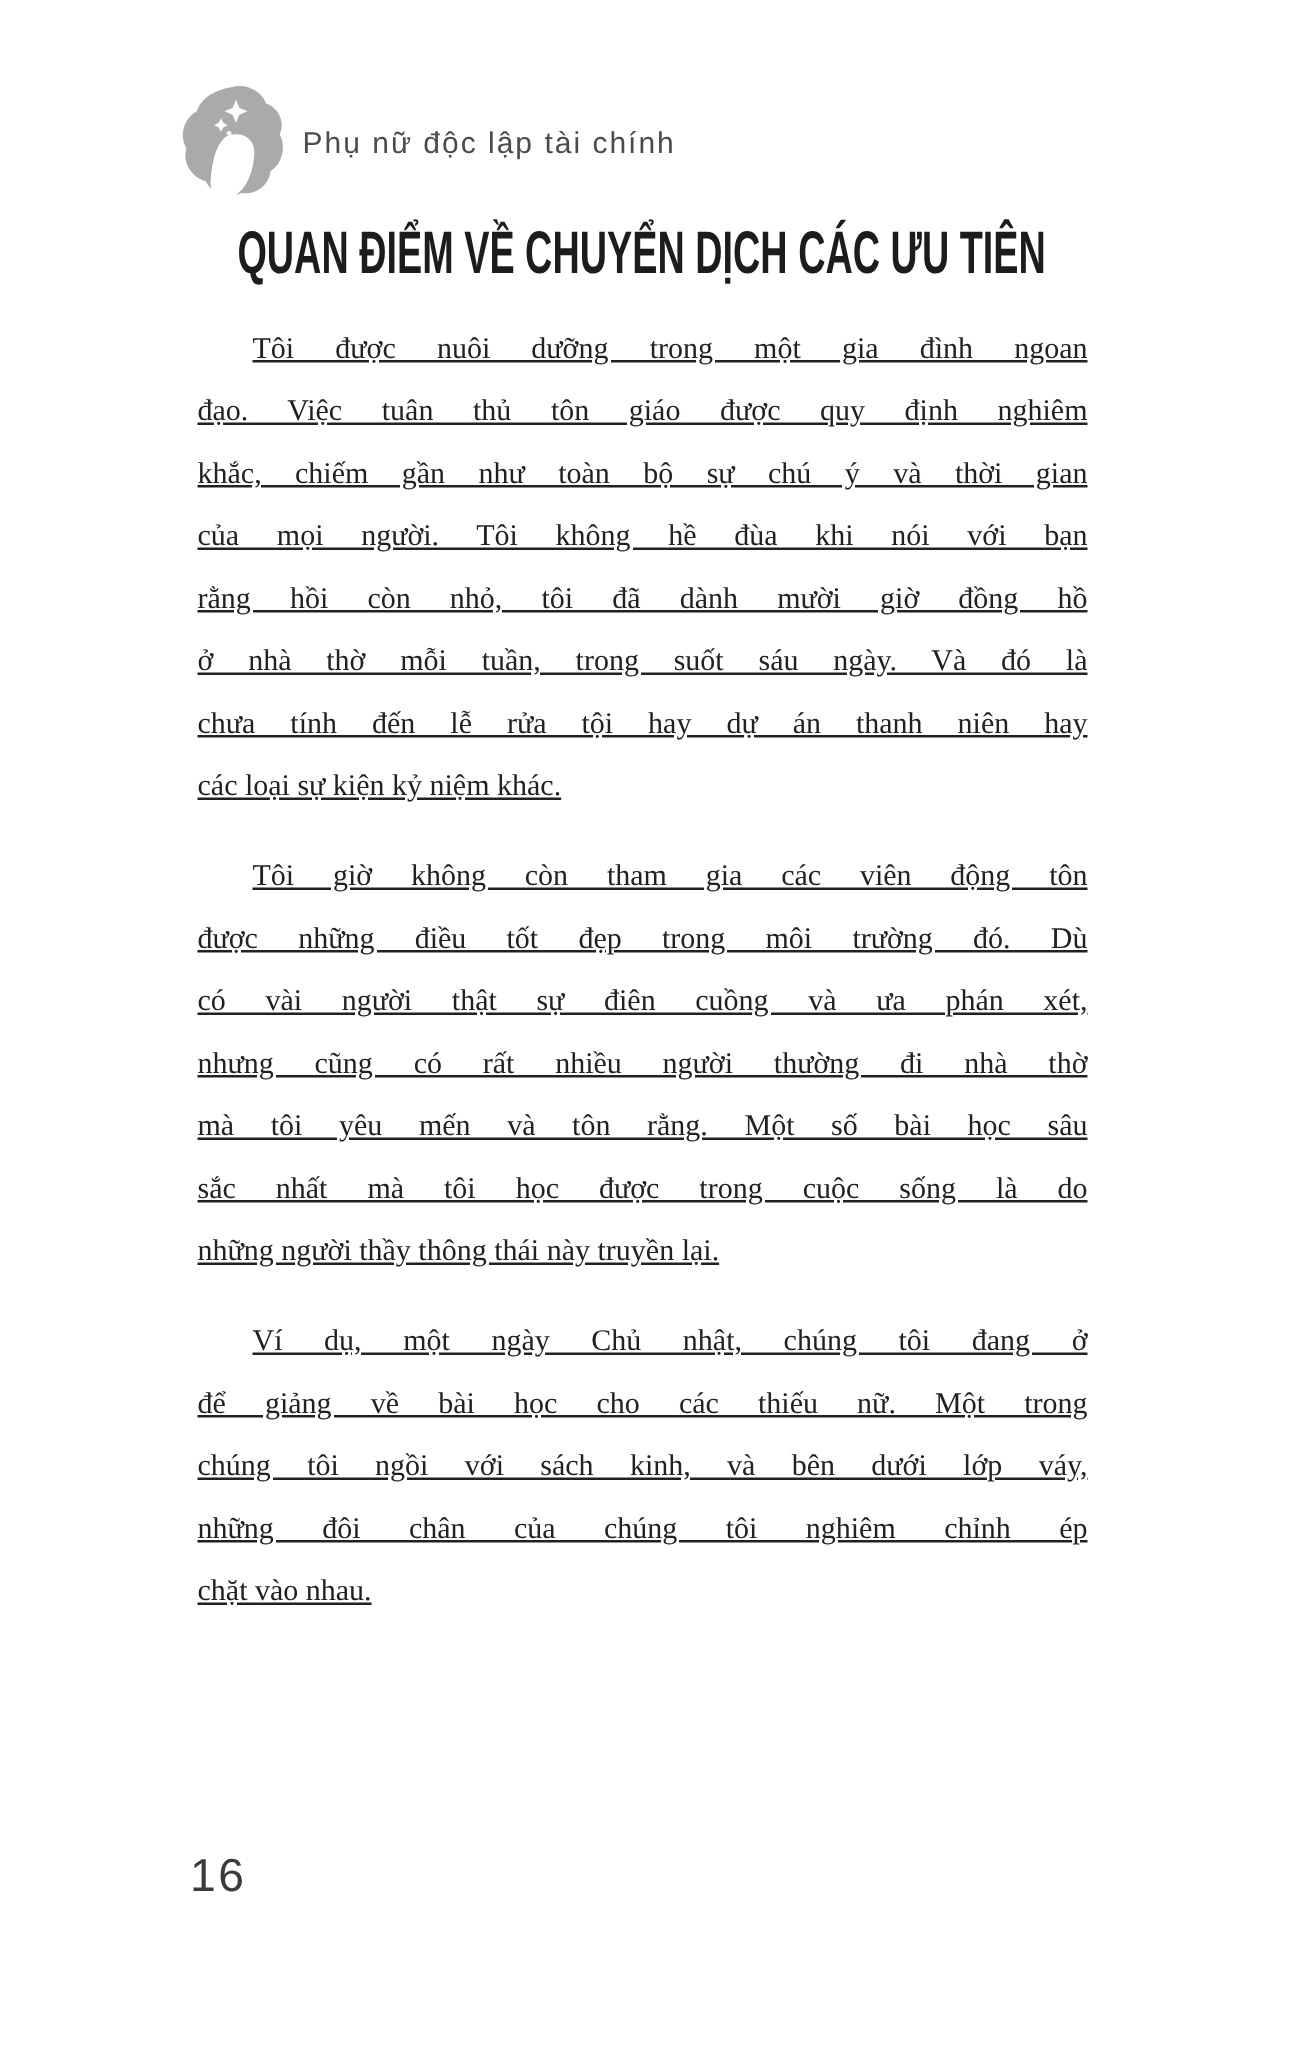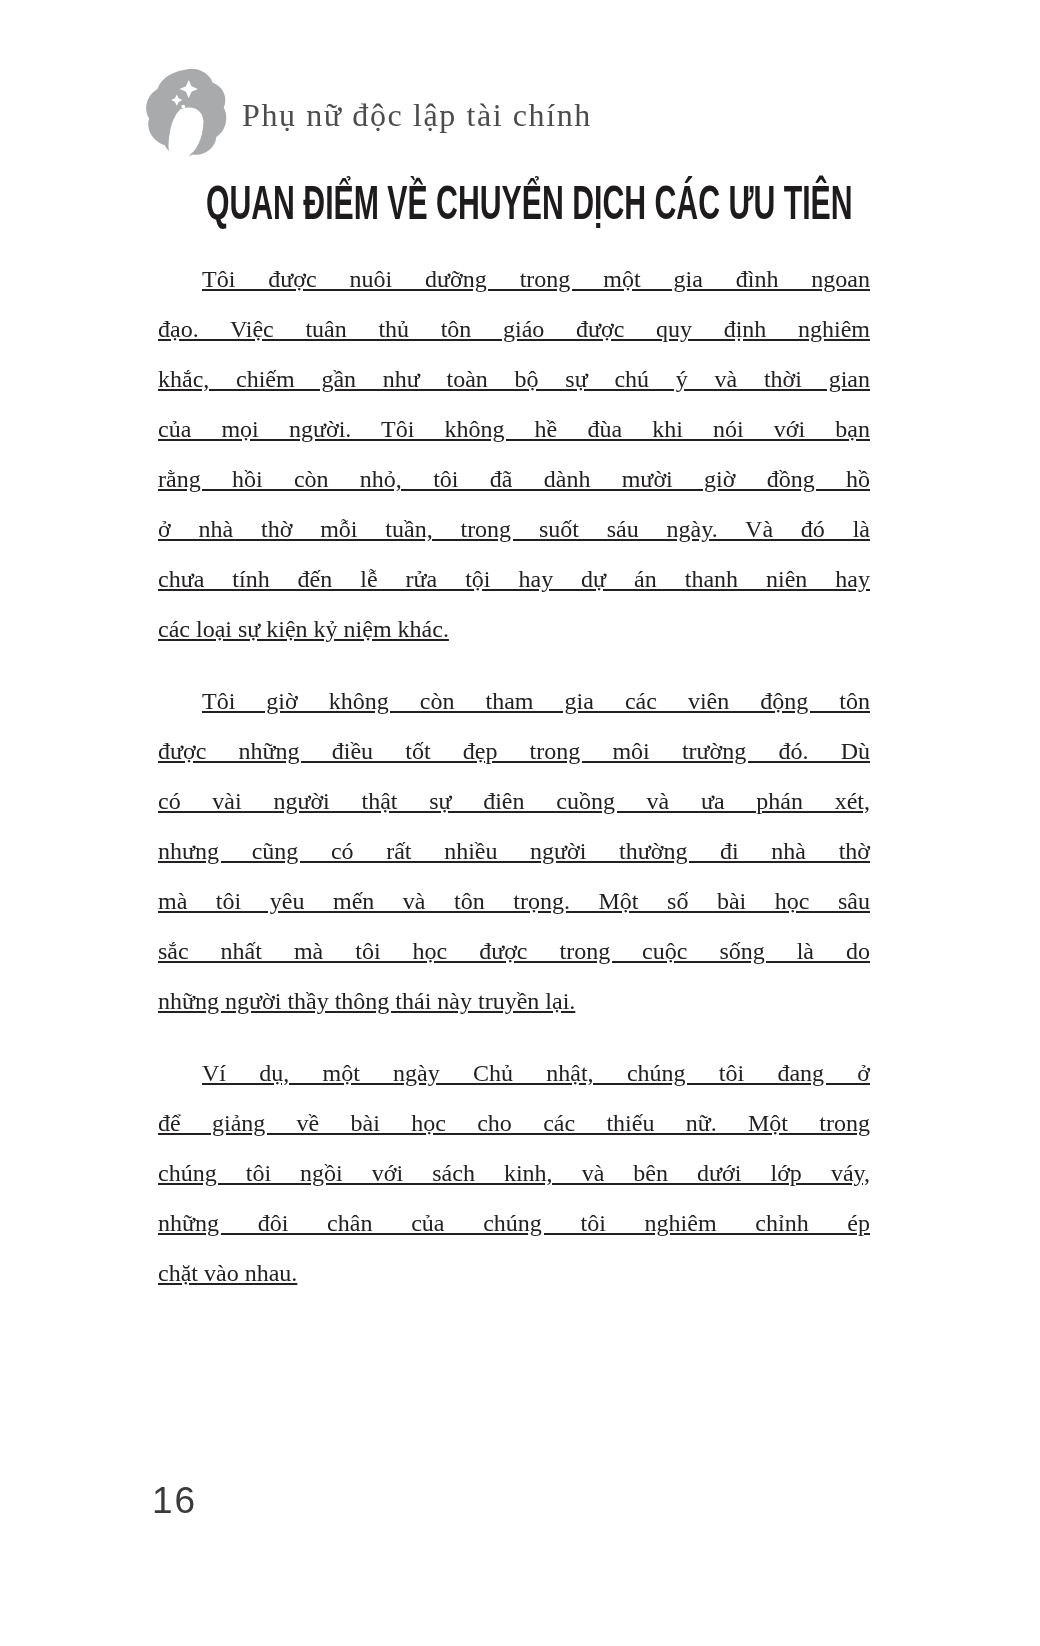--- a/index.html
+++ b/index.html
@@ -17,33 +17,33 @@
     position: absolute;
     left: 140px;
     top: 66px;
     display: flex;
     align-items: center;
   }
   .logo { display: block; }
   .logo svg { width: 92px; height: 94px; display: block; }
   .brand {
     margin-left: 10px;
-    font-family: Liberation Serif, serif;
+    font-family: Liberation Sans, sans-serif;
     font-weight: 400;
-    font-size: 32px;
+    font-size: 24px;
     letter-spacing: 1.6px;
     color: var(--header_text, #4c4c4c);
     padding-top: 4px;
   }
 
   
   .title-wrap {
     position: absolute;
     top: 176px;
-    left: 16px;
+    left: 0;
     width: 844px;
     text-align: center;
   }
   .title {
     display: inline-block;
     margin: 0;
     font-family: "Liberation Sans", "DejaVu Sans", sans-serif;
     font-weight: 700;
     font-size: 48px;
     line-height: 1.12;
@@ -126,21 +126,21 @@
         <div class="bline">rằng hồi còn nhỏ, tôi đã dành mười giờ đồng hồ</div>
         <div class="bline">ở nhà thờ mỗi tuần, trong suốt sáu ngày. Và đó là</div>
         <div class="bline">chưa tính đến lễ rửa tội hay dự án thanh niên hay</div>
         <div class="bline last">các loại sự kiện kỷ niệm khác.</div>
       </div>
     <div class="paragraph">
         <div class="bline">Tôi giờ không còn tham gia các viên động tôn</div>
         <div class="bline">được những điều tốt đẹp trong môi trường đó. Dù</div>
         <div class="bline">có vài người thật sự điên cuồng và ưa phán xét,</div>
         <div class="bline">nhưng cũng có rất nhiều người thường đi nhà thờ</div>
-        <div class="bline">mà tôi yêu mến và tôn trọng. Một số bài học sâu</div>
+        <div class="bline">mà tôi yêu mến và tôn rằng. Một số bài học sâu</div>
         <div class="bline">sắc nhất mà tôi học được trong cuộc sống là do</div>
         <div class="bline last">những người thầy thông thái này truyền lại.</div>
       </div>
     <div class="paragraph">
         <div class="bline">Ví dụ, một ngày Chủ nhật, chúng tôi đang ở</div>
         <div class="bline">để giảng về bài học cho các thiếu nữ. Một trong</div>
         <div class="bline">chúng tôi ngồi với sách kinh, và bên dưới lớp váy,</div>
         <div class="bline">những đôi chân của chúng tôi nghiêm chỉnh ép</div>
         <div class="bline last">chặt vào nhau.</div>
       </div>

